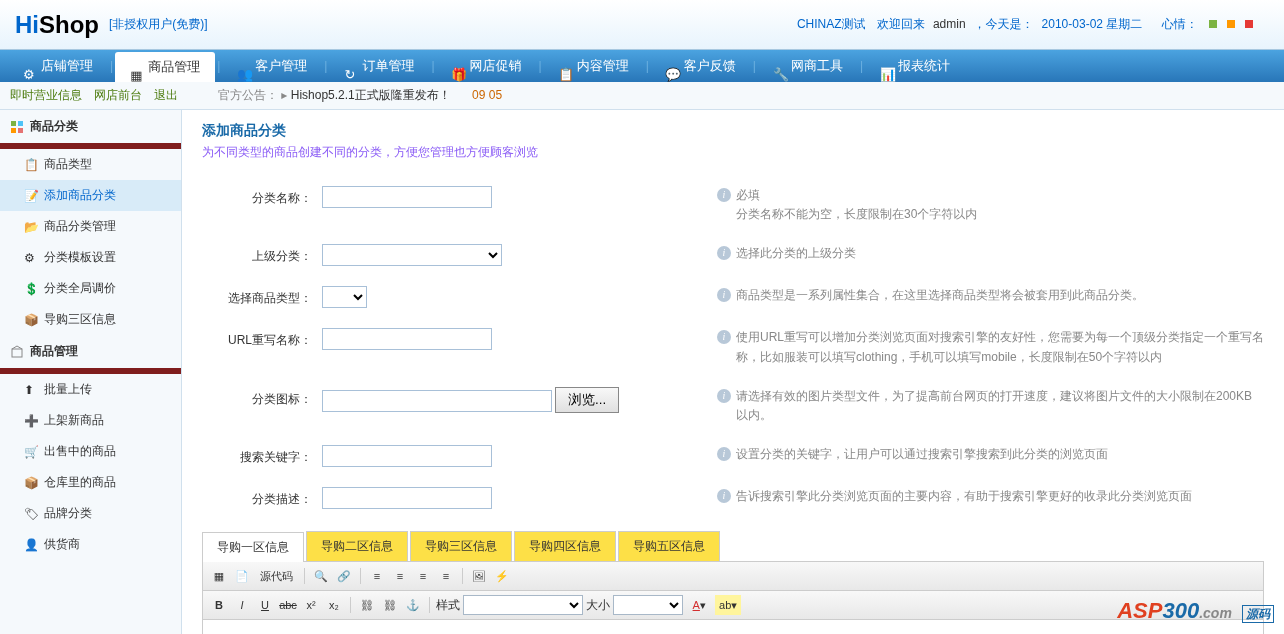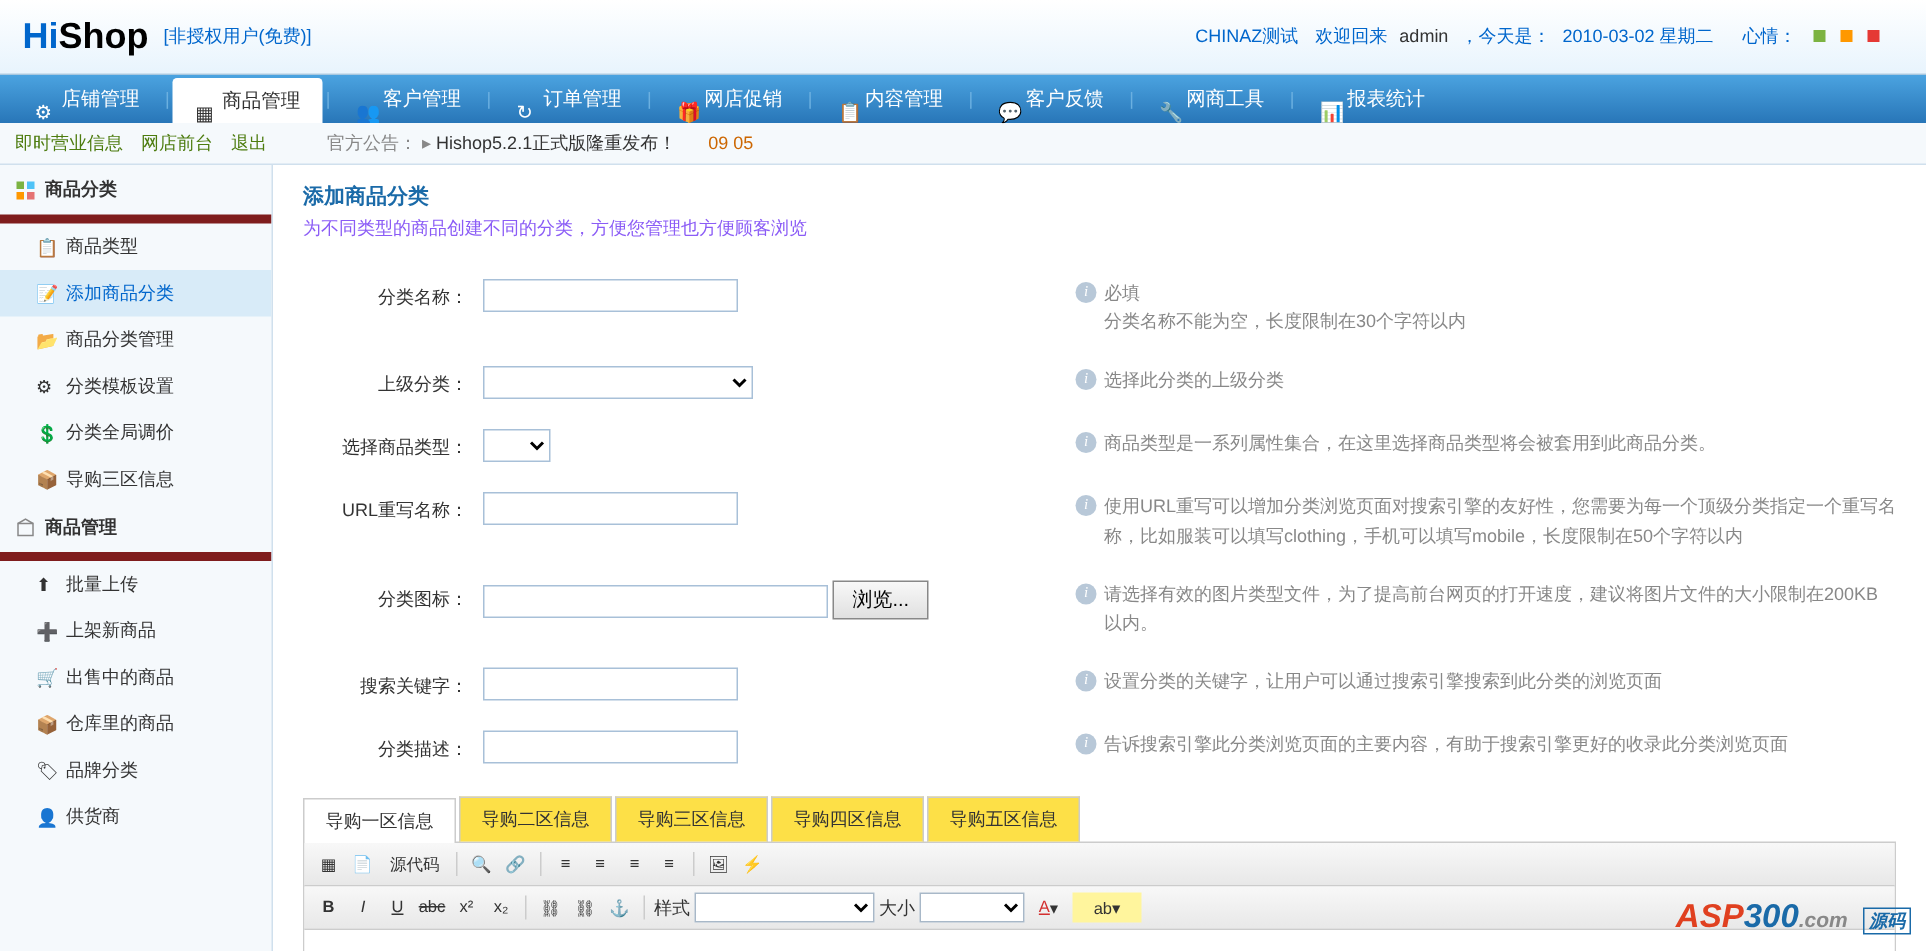--- a/index.html
+++ b/index.html
@@ -320,21 +320,21 @@
         <span class="tb-sep"></span>
         <span class="tb-btn">⛓</span>
         <span class="tb-btn">⛓</span>
         <span class="tb-btn">⚓</span>
         <span class="tb-sep"></span>
         <span>样式</span>
         <select class="tb-sel" style="width:120px"><option></option></select>
         <span>大小</span>
         <select class="tb-sel" style="width:70px"><option></option></select>
         <span class="tb-btn" style="width:26px"><u style="color:#d32f2f">A</u>▾</span>
-        <span class="tb-btn" style="width:46px;background:#fff59d">ab▾</span>
+        <span class="tb-btn" style="width:26px;background:#fff59d">ab▾</span>
       </div>
       <div class="editor-area"></div>
     </div>
   </div>
 </div>
 
 <div class="watermark">
   <span>ASP</span><span class="num">300</span><span class="com">.com</span>
   <span style="font-size:12px;color:#1a6aa8;border:1px solid #1a6aa8;padding:1px 3px;margin-left:4px">源码</span>
 </div>

